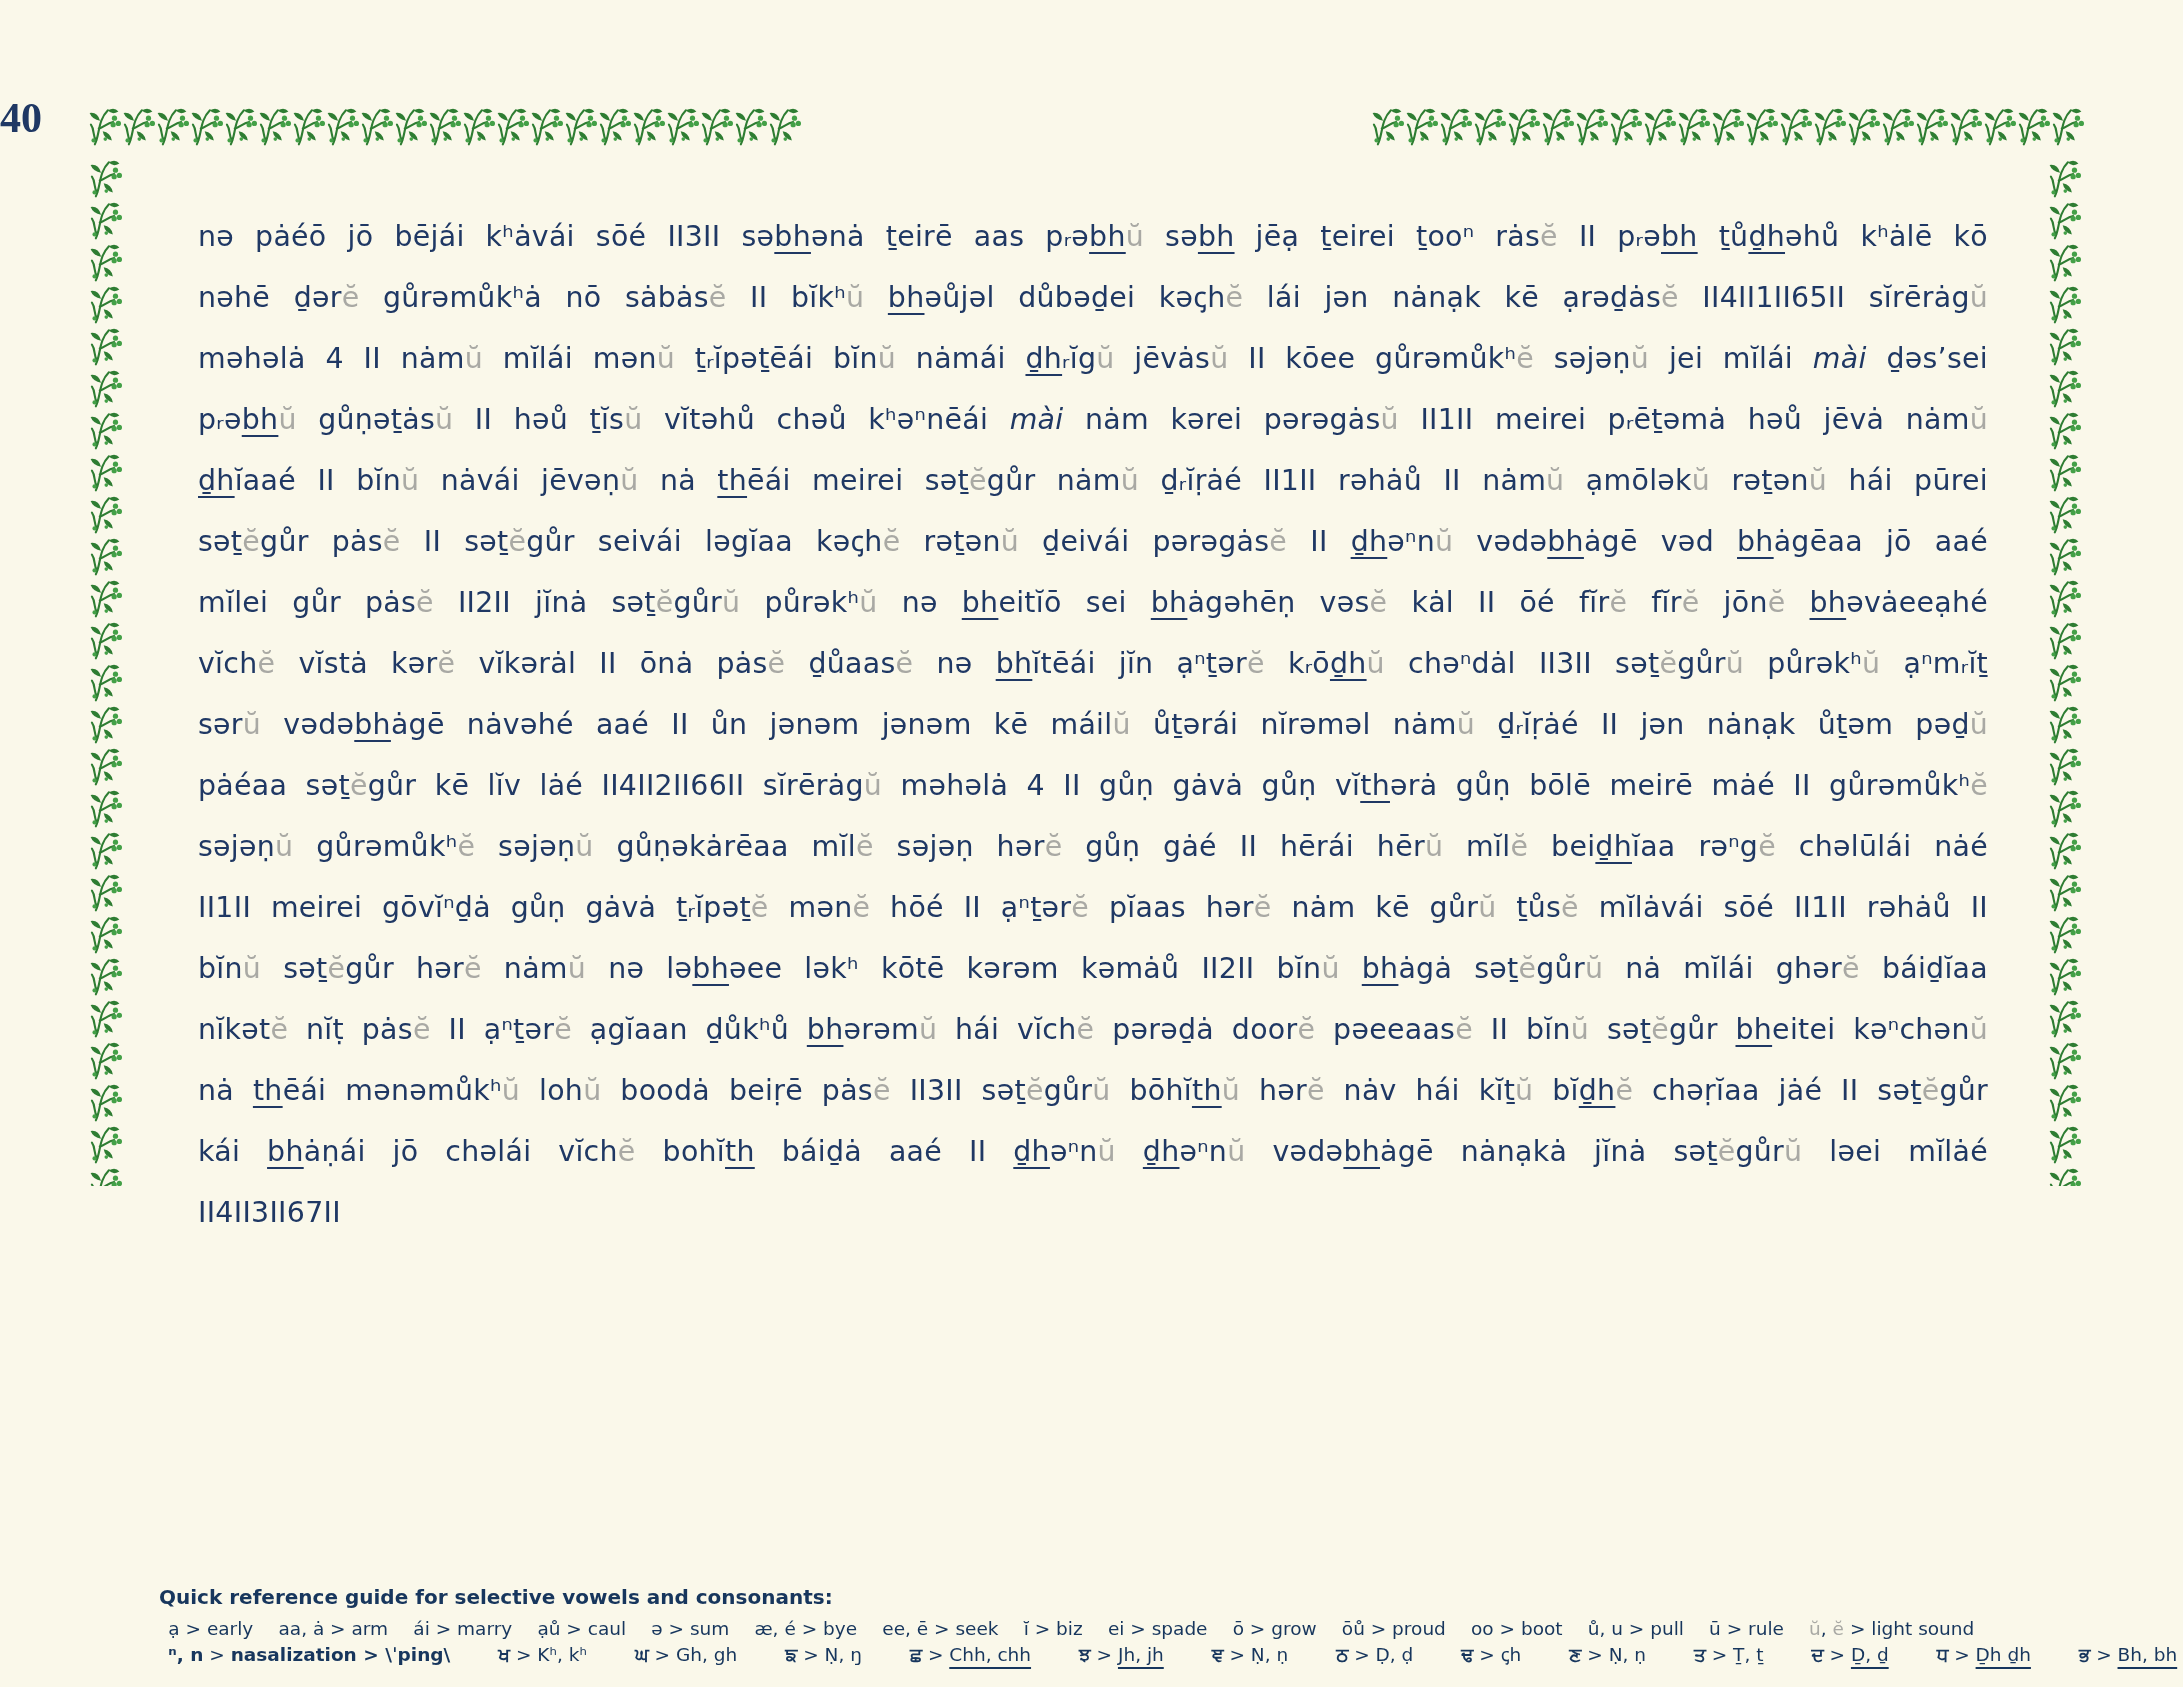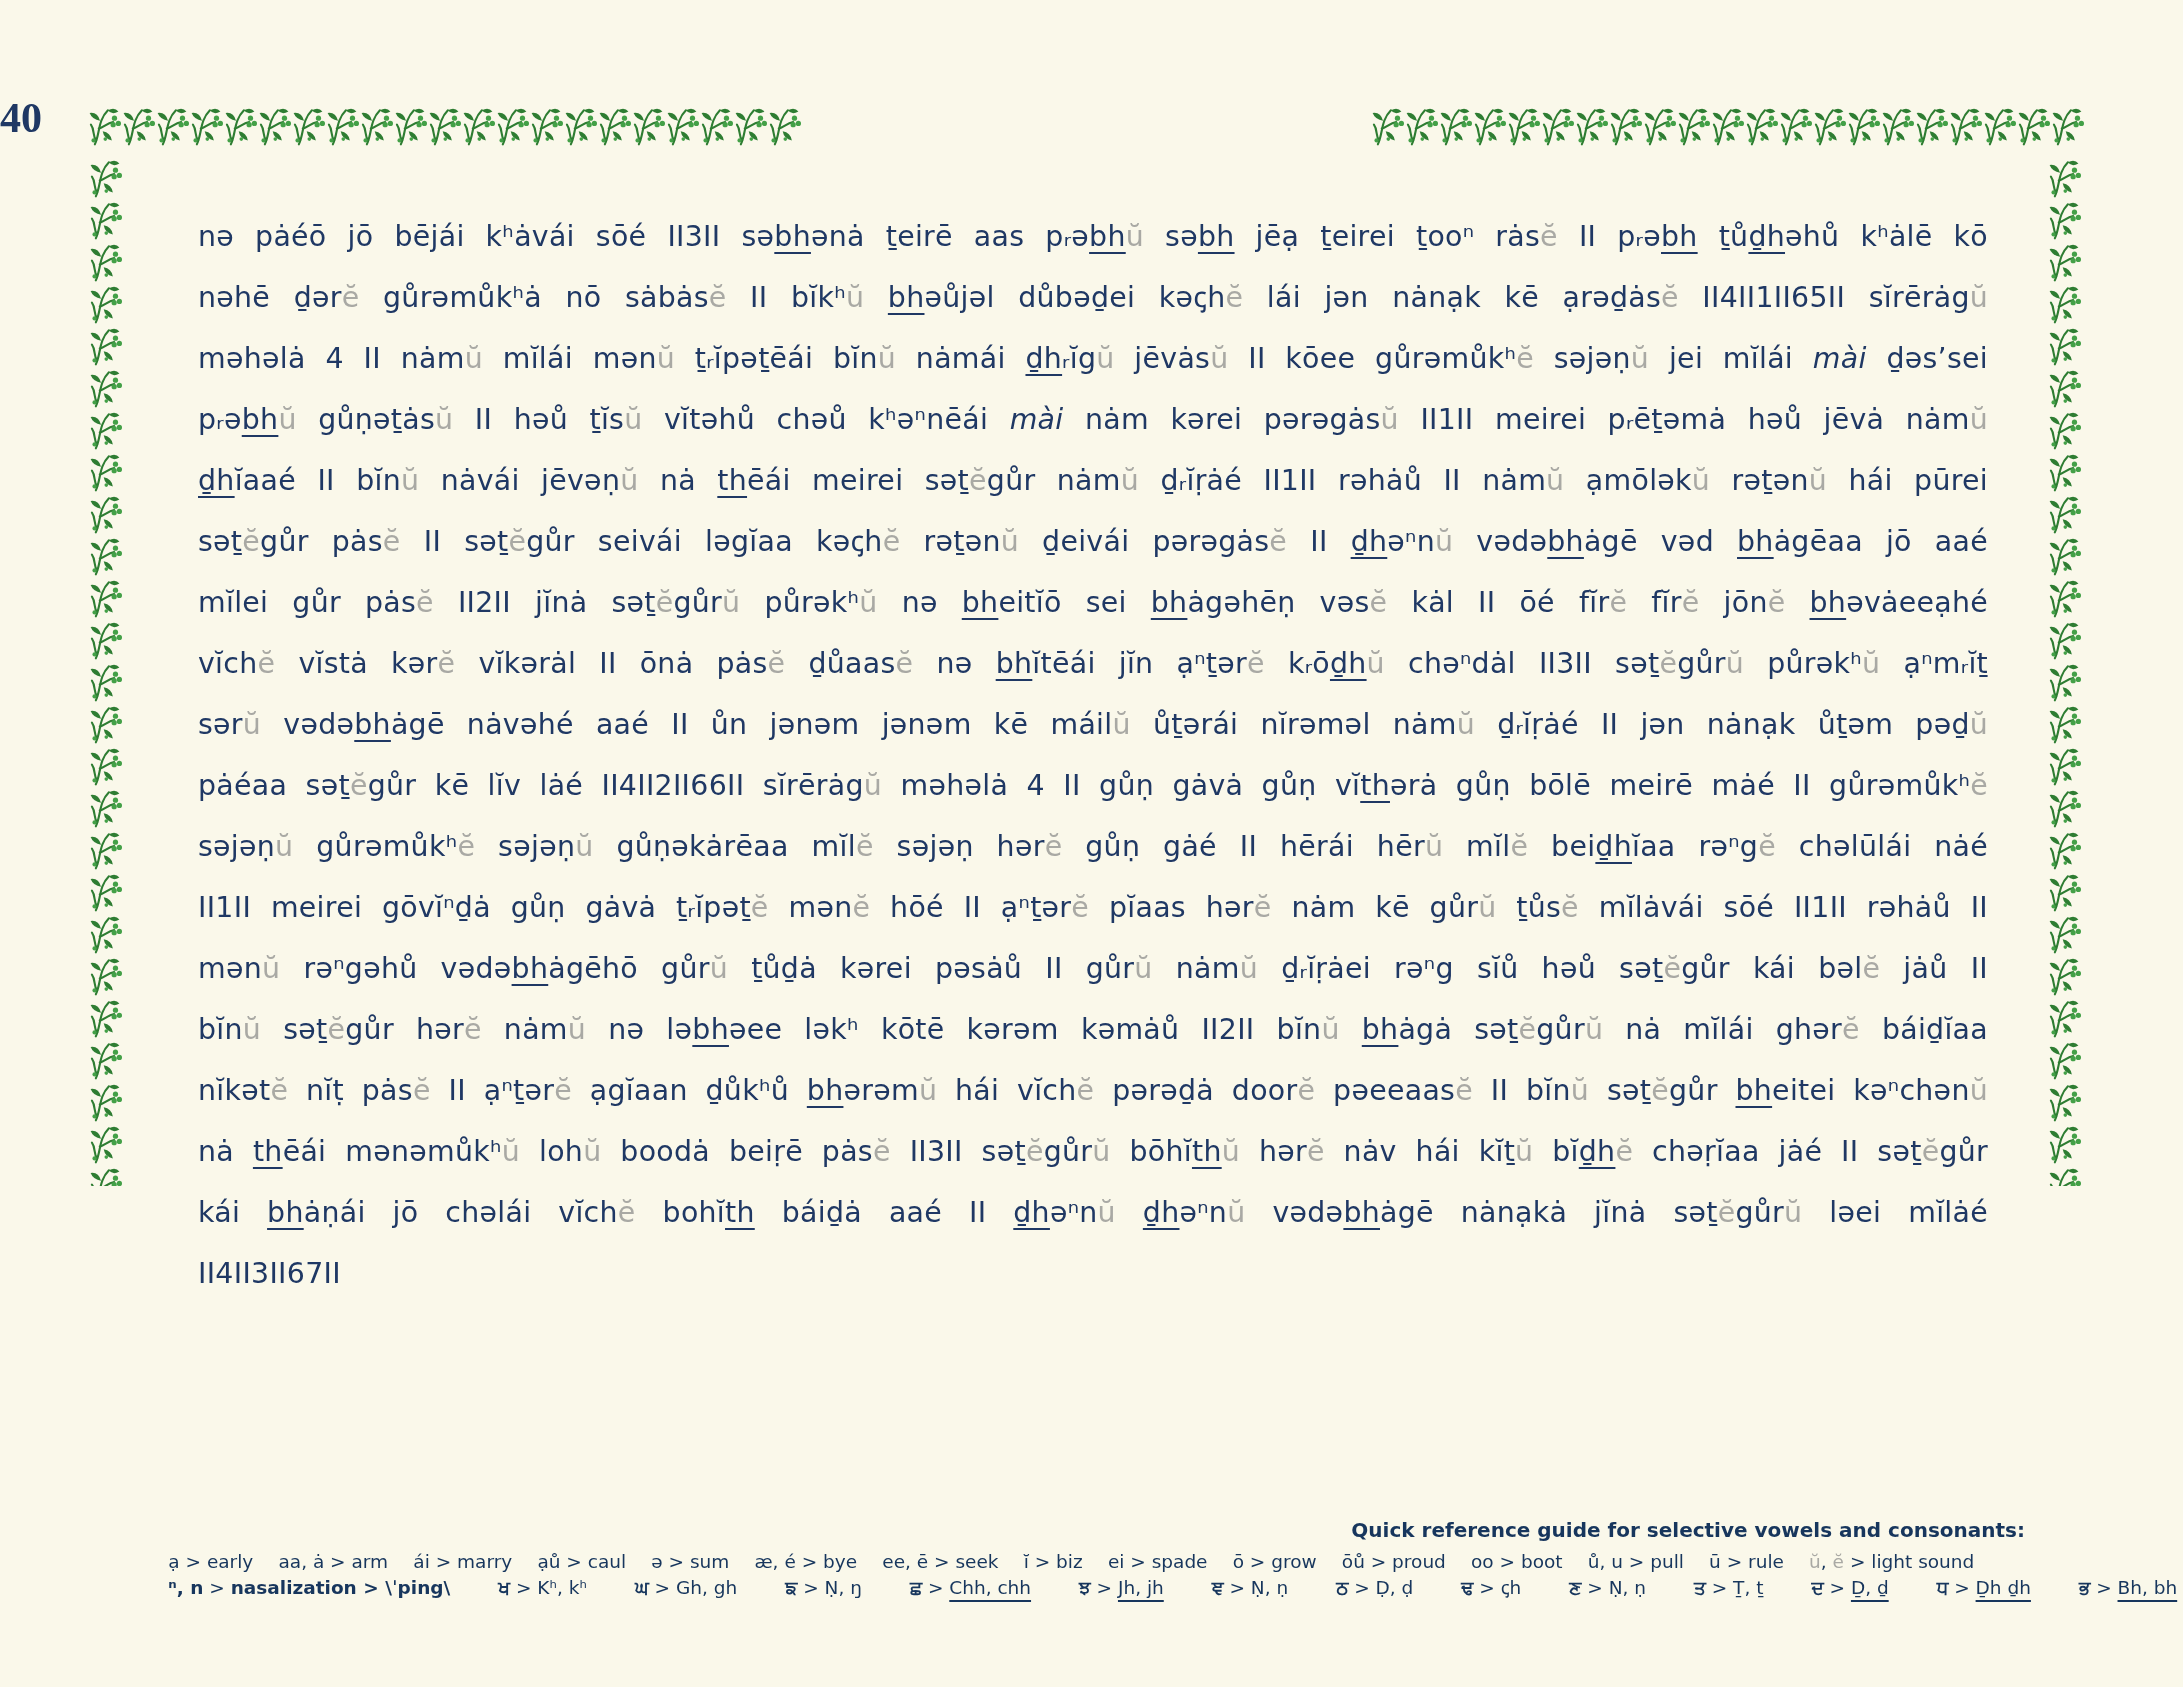--- a/index.html
+++ b/index.html
@@ -30,21 +30,21 @@
   .line{
     font-size:28.4px;line-height:61px;height:61px;
     text-align:justify;text-align-last:justify;
     letter-spacing:0.3px;white-space:normal;
   }
   .line.last{text-align:left;text-align-last:left;}
   .lt{color:#a9a9a4;}
   .dig,.dig2{text-decoration:underline;text-decoration-thickness:2px;text-underline-offset:6px;}
   i{}
   
-  .guide{position:absolute;left:159px;top:1518px;width:1866px;text-align:right;}
+  .guide{position:absolute;left:159px;top:1585px;width:1866px;}
   .guide-heading{font-size:20px;font-weight:600;color:#17365d;margin-bottom:9.3px;}
   .g-row{display:flex;justify-content:space-between;align-items:baseline;font-size:18.5px;color:#17365d;}
   .g-row.vowels{width:1806px;margin-left:9.3px;margin-bottom:2px;}
   .g-row.cons{width:1856px;margin-left:9.3px;gap:48px;}
   .g-item{white-space:nowrap;}
   .gmu{font-weight:600;}
   .bold{font-weight:700;}
 </style>
 </head>
 <body>
@@ -1903,21 +1903,20 @@
       <div class="line">məhəlȧ 4 II nȧm<span class="lt">ŭ</span> mĭlái mən<span class="lt">ŭ</span> ṯᵣĭpəṯēái bĭn<span class="lt">ŭ</span> nȧmái <span class="dig">ḏh</span>ᵣĭg<span class="lt">ŭ</span> jēvȧs<span class="lt">ŭ</span> II kōee gůrəmůkʰ<span class="lt">ĕ</span> səjəṇ<span class="lt">ŭ</span> jei mĭlái <i>mài</i> ḏəs’sei</div>
       <div class="line">pᵣə<span class="dig">bh</span><span class="lt">ŭ</span> gůṇəṯȧs<span class="lt">ŭ</span> II həů ṯĭs<span class="lt">ŭ</span> vĭtəhů chəů kʰəⁿnēái <i>mài</i> nȧm kərei pərəgȧs<span class="lt">ŭ</span> II1II meirei pᵣēṯəmȧ həů jēvȧ nȧm<span class="lt">ŭ</span></div>
       <div class="line"><span class="dig">ḏh</span>ĭaaé II bĭn<span class="lt">ŭ</span> nȧvái jēvəṇ<span class="lt">ŭ</span> nȧ <span class="dig">th</span>ēái meirei səṯ<span class="lt">ĕ</span>gůr nȧm<span class="lt">ŭ</span> ḏᵣĭṛȧé II1II rəhȧů II nȧm<span class="lt">ŭ</span> ạmōlək<span class="lt">ŭ</span> rəṯən<span class="lt">ŭ</span> hái pūrei</div>
       <div class="line">səṯ<span class="lt">ĕ</span>gůr pȧs<span class="lt">ĕ</span> II səṯ<span class="lt">ĕ</span>gůr seivái ləgĭaa kəꞔh<span class="lt">ĕ</span> rəṯən<span class="lt">ŭ</span> ḏeivái pərəgȧs<span class="lt">ĕ</span> II <span class="dig">ḏh</span>əⁿn<span class="lt">ŭ</span> vədə<span class="dig">bh</span>ȧgē vəd <span class="dig">bh</span>ȧgēaa jō aaé</div>
       <div class="line">mĭlei gůr pȧs<span class="lt">ĕ</span> II2II jĭnȧ səṯ<span class="lt">ĕ</span>gůr<span class="lt">ŭ</span> půrəkʰ<span class="lt">ŭ</span> nə <span class="dig">bh</span>eitĭō sei <span class="dig">bh</span>ȧgəhēṇ vəs<span class="lt">ĕ</span> kȧl II ōé fĭr<span class="lt">ĕ</span> fĭr<span class="lt">ĕ</span> jōn<span class="lt">ĕ</span> <span class="dig">bh</span>əvȧeeạhé</div>
       <div class="line">vĭch<span class="lt">ĕ</span> vĭstȧ kər<span class="lt">ĕ</span> vĭkərȧl II ōnȧ pȧs<span class="lt">ĕ</span> ḏůaas<span class="lt">ĕ</span> nə <span class="dig">bh</span>ĭtēái jĭn ạⁿṯər<span class="lt">ĕ</span> kᵣō<span class="dig">ḏh</span><span class="lt">ŭ</span> chəⁿdȧl II3II səṯ<span class="lt">ĕ</span>gůr<span class="lt">ŭ</span> půrəkʰ<span class="lt">ŭ</span> ạⁿmᵣĭṯ</div>
       <div class="line">sər<span class="lt">ŭ</span> vədə<span class="dig">bh</span>ȧgē nȧvəhé aaé II ůn jənəm jənəm kē máil<span class="lt">ŭ</span> ůṯərái nĭrəməl nȧm<span class="lt">ŭ</span> ḏᵣĭṛȧé II jən nȧnạk ůṯəm pəḏ<span class="lt">ŭ</span></div>
       <div class="line">pȧéaa səṯ<span class="lt">ĕ</span>gůr kē lĭv lȧé II4II2II66II sĭrērȧg<span class="lt">ŭ</span> məhəlȧ 4 II gůṇ gȧvȧ gůṇ vĭ<span class="dig">th</span>ərȧ gůṇ bōlē meirē mȧé II gůrəmůkʰ<span class="lt">ĕ</span></div>
       <div class="line">səjəṇ<span class="lt">ŭ</span> gůrəmůkʰ<span class="lt">ĕ</span> səjəṇ<span class="lt">ŭ</span> gůṇəkȧrēaa mĭl<span class="lt">ĕ</span> səjəṇ hər<span class="lt">ĕ</span> gůṇ gȧé II hērái hēr<span class="lt">ŭ</span> mĭl<span class="lt">ĕ</span> bei<span class="dig">ḏh</span>ĭaa rəⁿg<span class="lt">ĕ</span> chəlūlái nȧé</div>
       <div class="line">II1II meirei gōvĭⁿḏȧ gůṇ gȧvȧ ṯᵣĭpəṯ<span class="lt">ĕ</span> mən<span class="lt">ĕ</span> hōé II ạⁿṯər<span class="lt">ĕ</span> pĭaas hər<span class="lt">ĕ</span> nȧm kē gůr<span class="lt">ŭ</span> ṯůs<span class="lt">ĕ</span> mĭlȧvái sōé II1II rəhȧů II</div>
-      <div class="line">mən<span class="lt">ŭ</span> rəⁿgəhů vədə<span class="dig">bh</span>ȧgēhō gůr<span class="lt">ŭ</span> ṯůḏȧ kərei pəsȧů II gůr<span class="lt">ŭ</span> nȧm<span class="lt">ŭ</span> ḏᵣĭṛȧei rəⁿg sĭů həů səṯ<span class="lt">ĕ</span>gůr kái bəl<span class="lt">ĕ</span> jȧů II</div>
       <div class="line">bĭn<span class="lt">ŭ</span> səṯ<span class="lt">ĕ</span>gůr hər<span class="lt">ĕ</span> nȧm<span class="lt">ŭ</span> nə lə<span class="dig">bh</span>əee ləkʰ kōtē kərəm kəmȧů II2II bĭn<span class="lt">ŭ</span> <span class="dig">bh</span>ȧgȧ səṯ<span class="lt">ĕ</span>gůr<span class="lt">ŭ</span> nȧ mĭlái ghər<span class="lt">ĕ</span> báiḏĭaa</div>
       <div class="line">nĭkət<span class="lt">ĕ</span> nĭṭ pȧs<span class="lt">ĕ</span> II ạⁿṯər<span class="lt">ĕ</span> ạgĭaan ḏůkʰů <span class="dig">bh</span>ərəm<span class="lt">ŭ</span> hái vĭch<span class="lt">ĕ</span> pərəḏȧ door<span class="lt">ĕ</span> pəeeaas<span class="lt">ĕ</span> II bĭn<span class="lt">ŭ</span> səṯ<span class="lt">ĕ</span>gůr <span class="dig">bh</span>eitei kəⁿchən<span class="lt">ŭ</span></div>
       <div class="line">nȧ <span class="dig">th</span>ēái mənəmůkʰ<span class="lt">ŭ</span> loh<span class="lt">ŭ</span> boodȧ beiṛē pȧs<span class="lt">ĕ</span> II3II səṯ<span class="lt">ĕ</span>gůr<span class="lt">ŭ</span> bōhĭ<span class="dig">th</span><span class="lt">ŭ</span> hər<span class="lt">ĕ</span> nȧv hái kĭṯ<span class="lt">ŭ</span> bĭ<span class="dig">ḏh</span><span class="lt">ĕ</span> chəṛĭaa jȧé II səṯ<span class="lt">ĕ</span>gůr</div>
       <div class="line">kái <span class="dig">bh</span>ȧṇái jō chəlái vĭch<span class="lt">ĕ</span> bohĭ<span class="dig">th</span> báiḏȧ aaé II <span class="dig">ḏh</span>əⁿn<span class="lt">ŭ</span> <span class="dig">ḏh</span>əⁿn<span class="lt">ŭ</span> vədə<span class="dig">bh</span>ȧgē nȧnạkȧ jĭnȧ səṯ<span class="lt">ĕ</span>gůr<span class="lt">ŭ</span> ləei mĭlȧé</div>
       <div class="line last">II4II3II67II</div>
     </div>
 
   <div class="guide">
     <div class="guide-heading">Quick reference guide for selective vowels and consonants:</div>
     <div class="g-row vowels" id="vowel-row">

